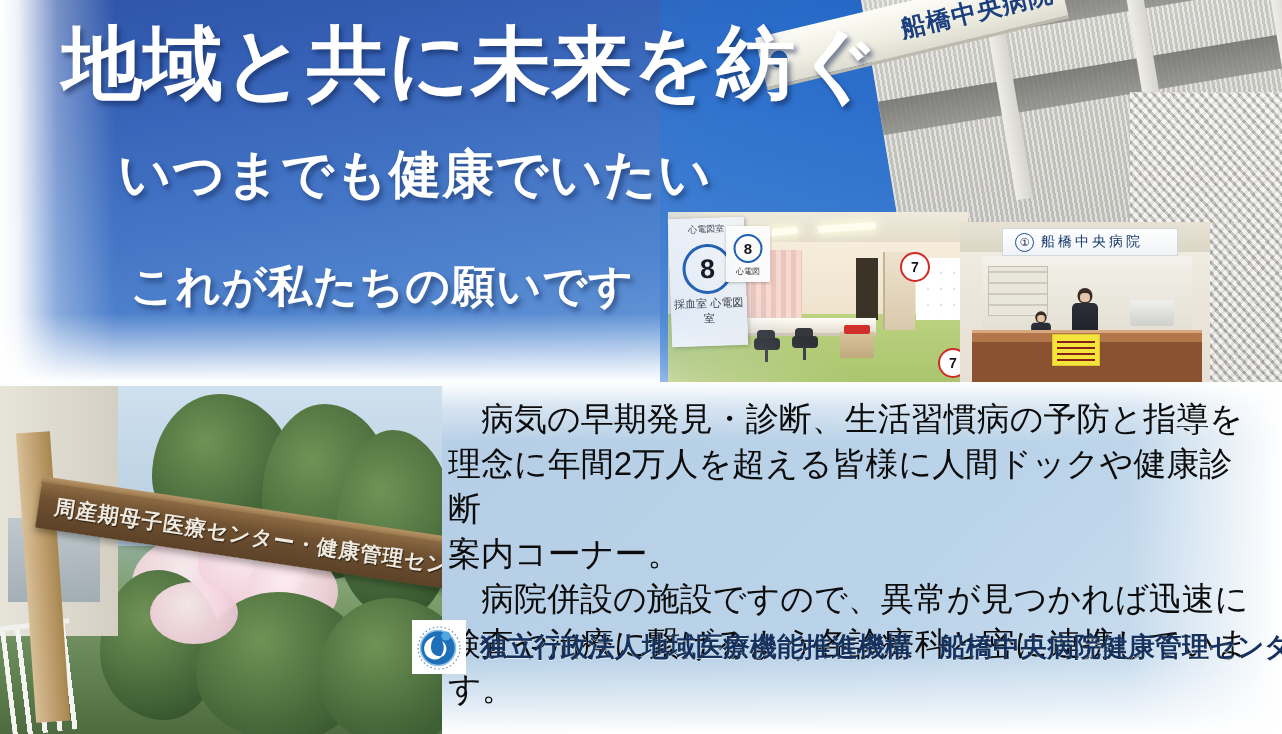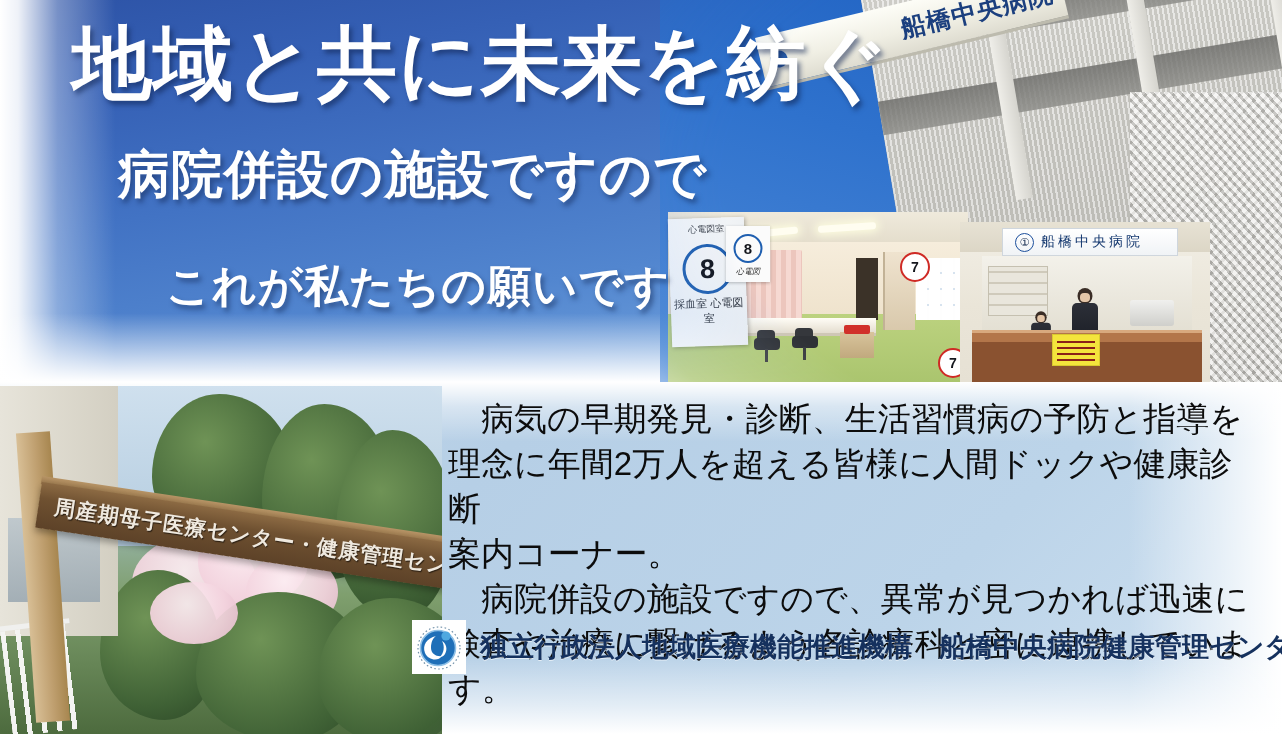--- a/index.html
+++ b/index.html
@@ -237,21 +237,21 @@
     box-shadow: 0 1px 3px rgba(0,0,0,.25);
   }
   .sign-small8 .c {
     position: absolute; left: 50%; top: 8px; transform: translateX(-50%);
     width: 25px; height: 25px; border-radius: 50%;
     border: 2px solid #1f5fb0; display:flex; align-items:center; justify-content:center;
     font-size: 15px; font-weight: 700; color:#13151b;
   }
   .sign-small8 .t {
     position: absolute; left: 0; bottom: 5px; width: 100%;
-    text-align: center; font-size: 8px; color: #333; font-style: italic;
+    text-align: center; font-size: 8px; color: #333;
   }
   
   .dot7 {
     position: absolute; width: 26px; height: 26px; border-radius: 50%;
     background: #ffffff; border: 2px solid #cf2a25;
     display: flex; align-items: center; justify-content: center;
     font-size: 14px; font-weight: 700; color: #15171d;
   }
   .dot7.d1 { left: 240px; top: 252px; }
   .dot7.d2 { left: 300px; top: 262px; }
@@ -335,21 +335,21 @@
     left: 470px; top: 92px; width: 200px; height: 292px;
     background:
       repeating-linear-gradient(48deg, rgba(120,120,118,.30) 0 3px, rgba(255,255,255,.55) 3px 7px),
       repeating-linear-gradient(-48deg, rgba(130,130,128,.25) 0 3px, rgba(255,255,255,.45) 3px 7px),
       linear-gradient(to bottom,#dedcd6,#c9c7c0);
   }
 
   
   .headline {
     position: absolute;
-    left: 72px; top: 24px;
+    left: 62px; top: 24px;
     font-size: 80px;
     font-weight: 700;
     color: #ffffff;
     letter-spacing: 1px;
     line-height: 1;
     text-shadow: 3px 4px 5px rgba(15,35,80,.55);
     white-space: nowrap;
     text-align: right;
   }
   .subline {
@@ -366,21 +366,20 @@
   .wishline {
     position: absolute;
     left: 130px; top: 264px;
     font-size: 44px;
     font-weight: 700;
     color: #ffffff;
     letter-spacing: 1px;
     line-height: 1;
     text-shadow: 3px 4px 5px rgba(15,35,80,.5);
     white-space: nowrap;
-    margin-left: 36px;
   }
 
   
   .lower {
     position: absolute;
     left: 0; top: 382px;
     width: 1282px;
     height: 352px;
   }
   .lower-bg {
@@ -611,21 +610,21 @@
           <span class="head"></span>
           <span class="face"></span>
           <span class="body"></span>
         </div>
         <div class="rc-counter"></div>
         <div class="rc-notice"></div>
       </div>
     </div>
 
     <div class="headline">地域と共に未来を紡ぐ</div>
-    <div class="subline">病院併設の施設ですので</div>
+    <div class="subline">いつまでも健康でいたい</div>
     <div class="wishline">これが私たちの願いです</div>
   </div>
 
   <div class="lower">
     <div class="lower-bg"></div>
 
     <div class="gate-photo">
       <div class="gate-sky"></div>
       <div class="tree t1"></div>
       <div class="tree t2"></div>

